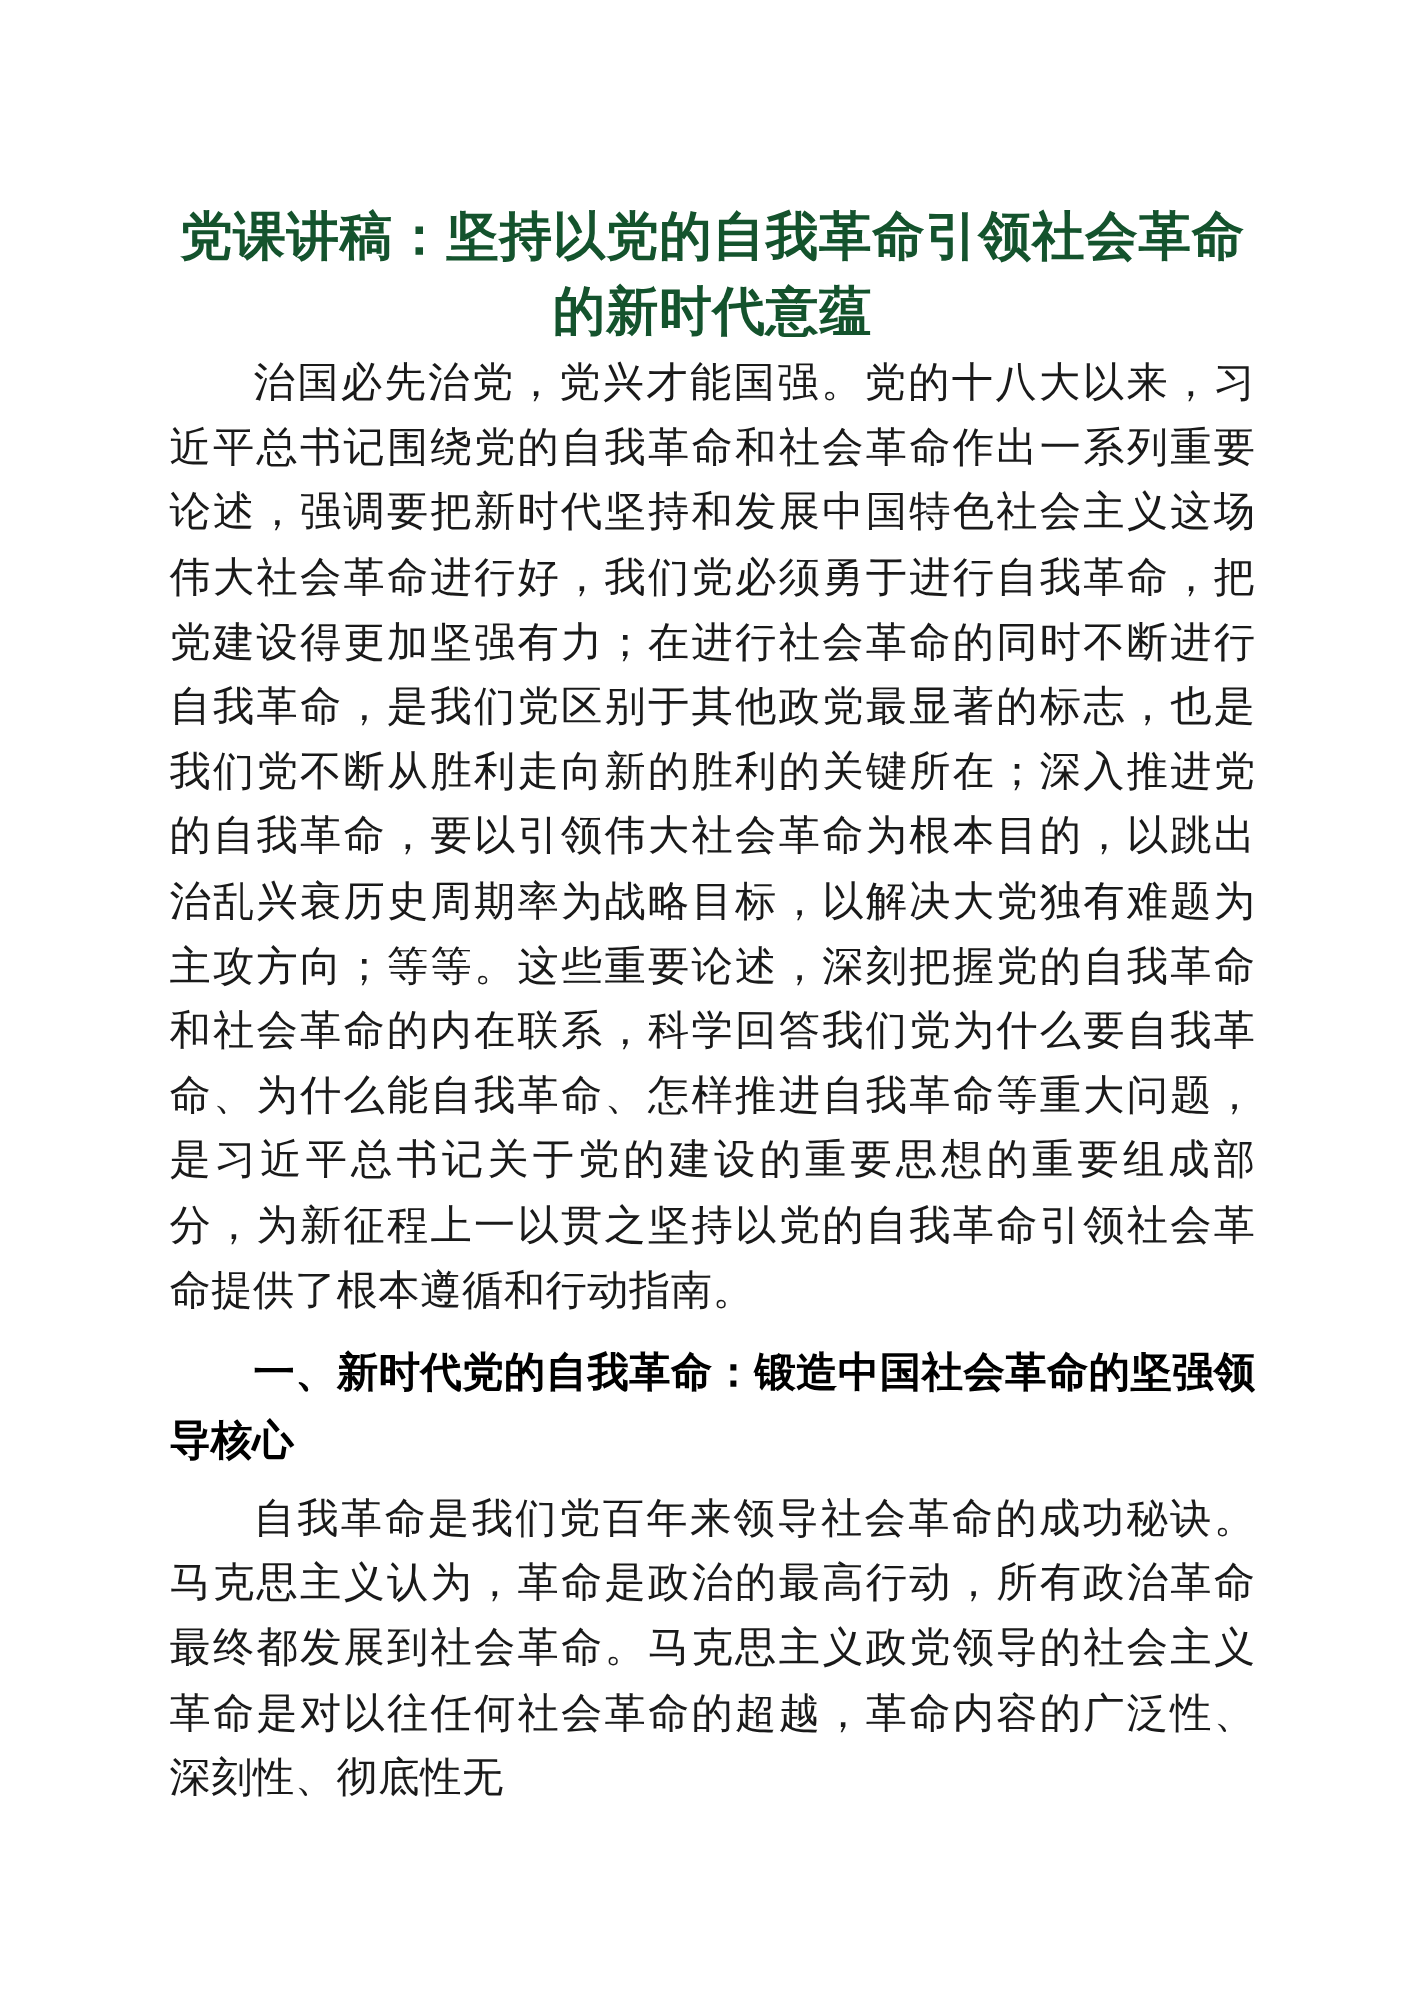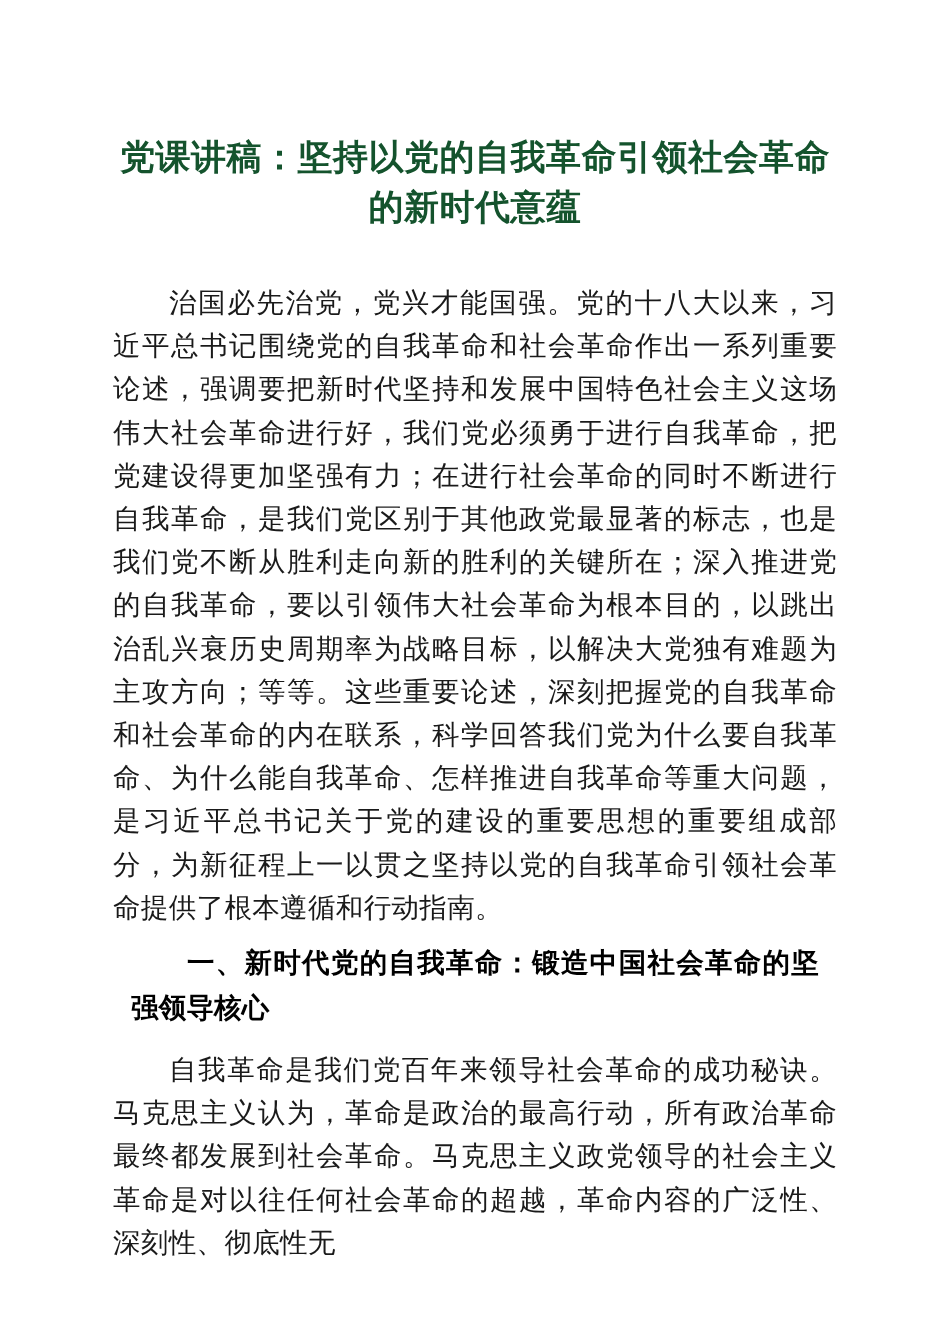--- a/index.html
+++ b/index.html
@@ -55,26 +55,25 @@
     text-align: justify;
     text-align-last: left;
     text-justify: inter-character;
     text-indent: 56px;
     letter-spacing: 0.35px;
     color: #1a1a1a;
     word-break: break-all;
   }
 
   #para-intro {
-    margin-top: 48px;
   }
 
   
   .section-heading {
-    margin: 18px;
+    margin: 0;
     padding: 0;
     font-family: "Liberation Sans", "DejaVu Sans", sans-serif;
     font-weight: bold;
     font-size: 27.5px;
     line-height: 45px;
     text-align: justify;
     text-align-last: left;
     text-indent: 56px;
     letter-spacing: 0.2px;
     color: #000000;

